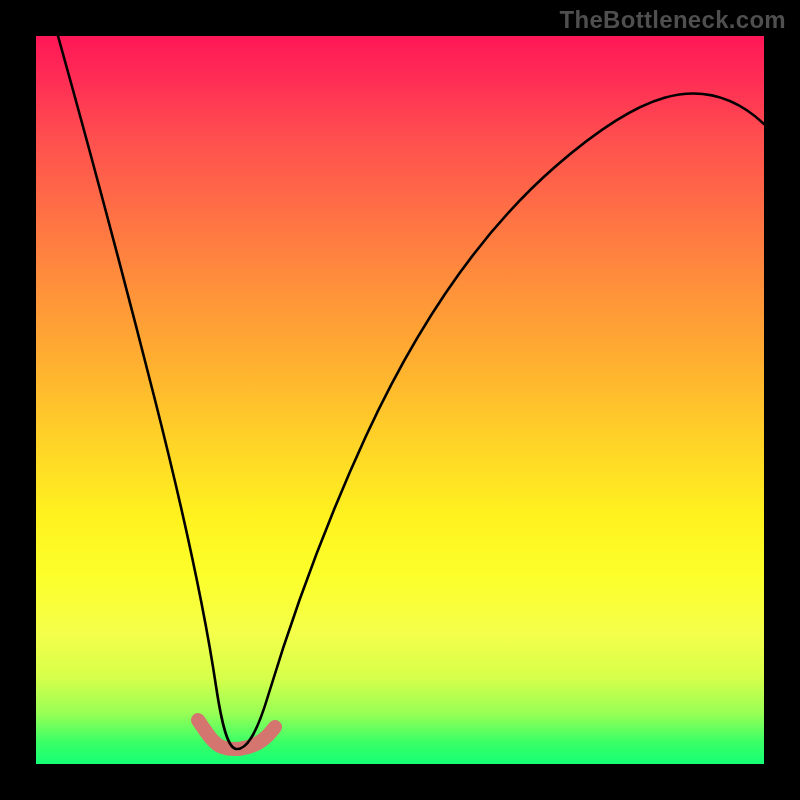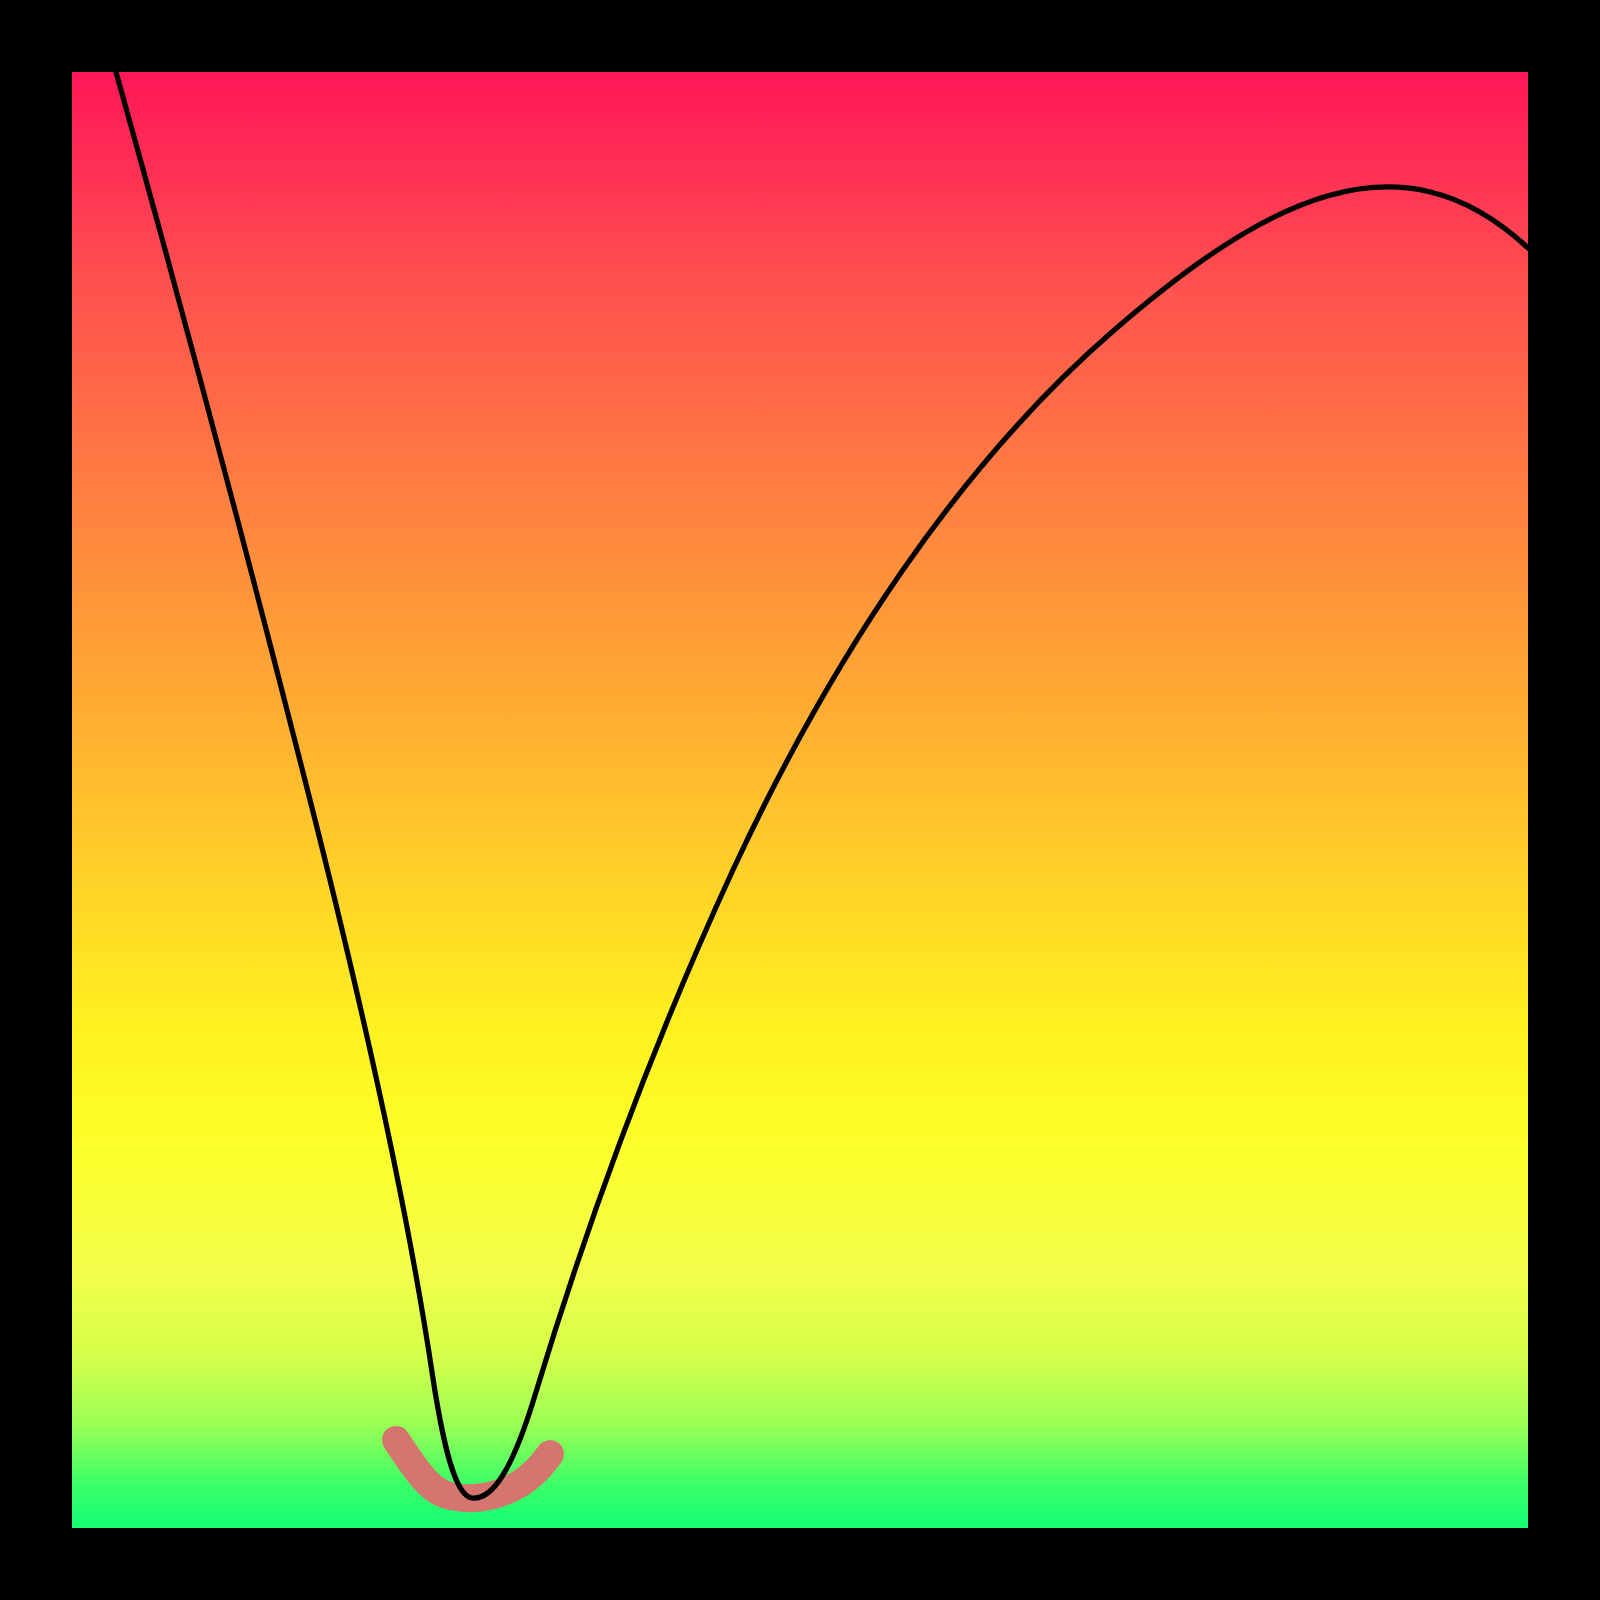--- a/index.html
+++ b/index.html
@@ -58,20 +58,21 @@
     top: 36px;
     width: 728px;
     height: 728px;
     overflow: visible;
   }
 </style>
 </head>
 <body>
 
 <div class="frame">
+  <div class="watermark">TheBottleneck.com</div>
   <div class="plot"></div>
   <svg class="curves" viewBox="0 0 728 728">
     <path fill="none" stroke="#d4766f" stroke-width="14" stroke-linecap="round" stroke-linejoin="round" d="M 162 684
              C 172 699, 178 708, 186 711
              C 197 715, 211 713, 222 707
              C 231 702, 236 695, 239 691"></path>
     <path fill="none" stroke="#000000" stroke-width="2.6" stroke-linecap="round" d="M 22 0
              C 55 118, 90 250, 118 360
              C 146 470, 168 570, 180 650
              C 186 690, 192 712, 200 713

